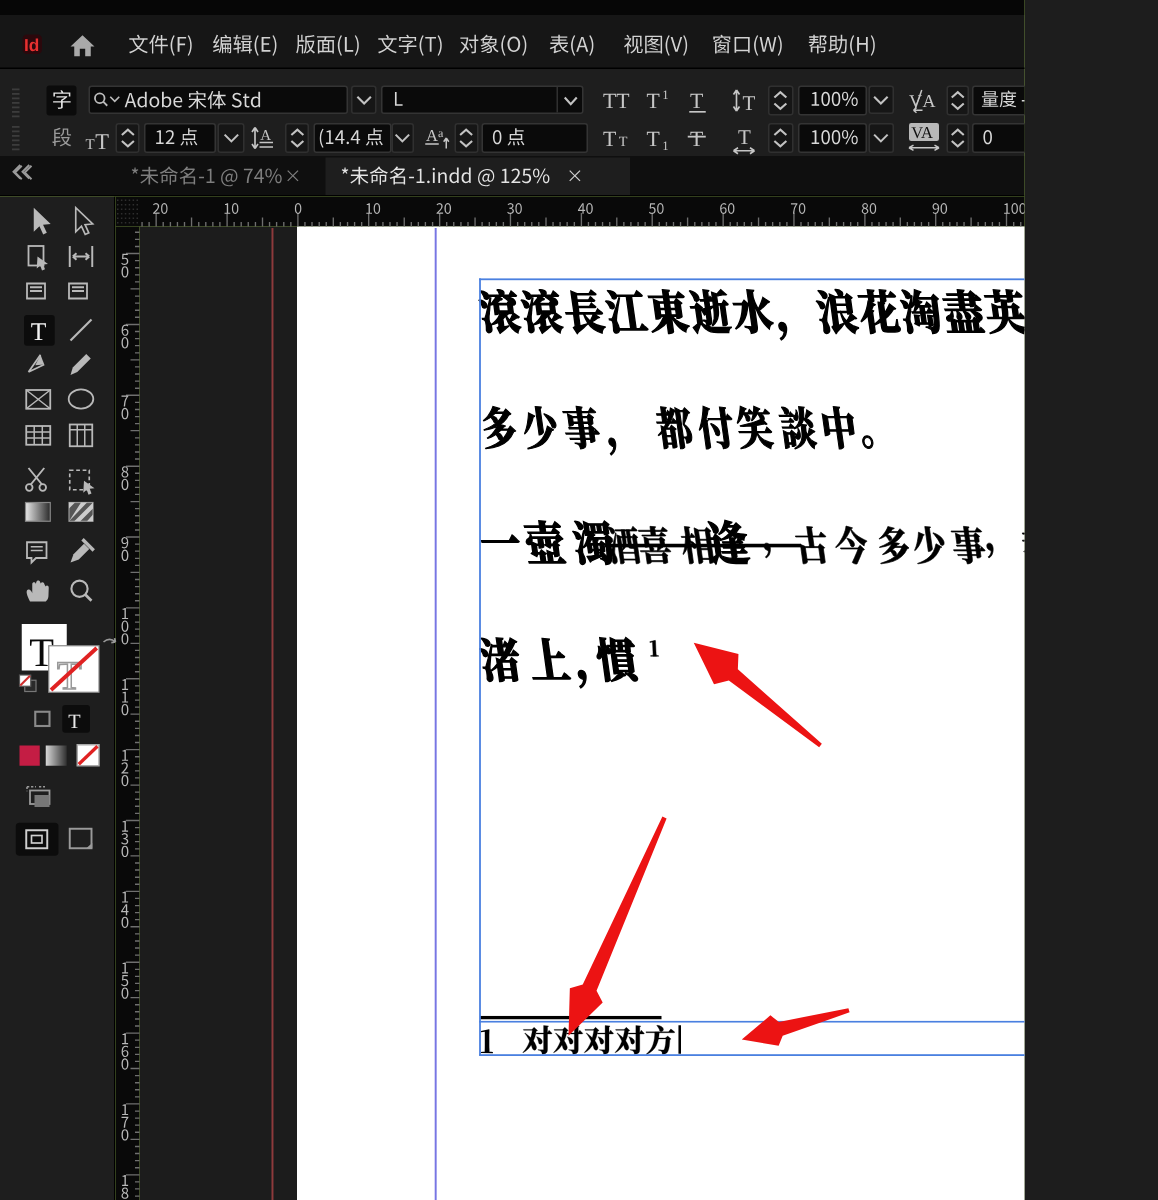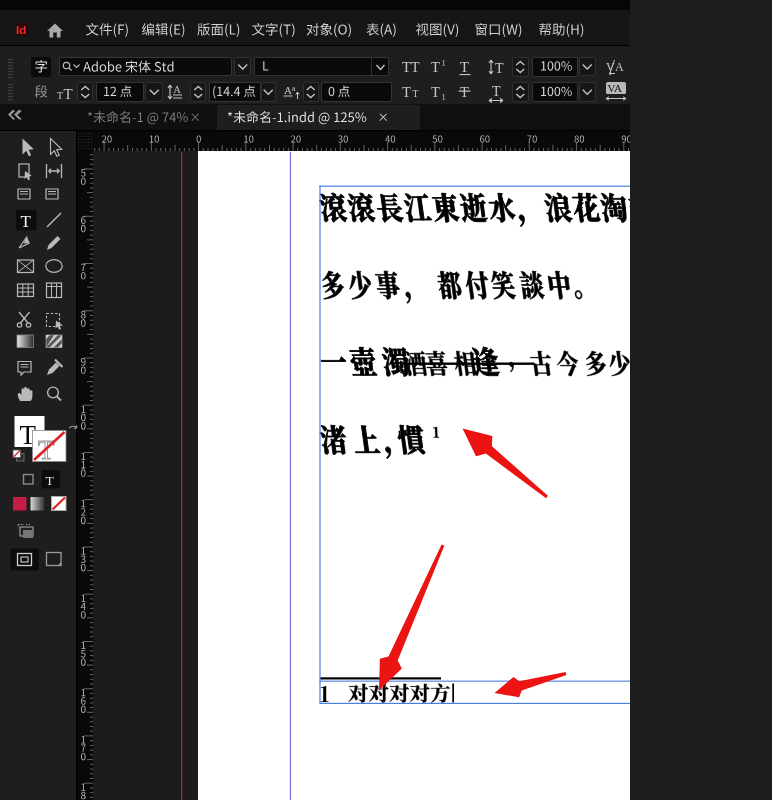--- a/index.html
+++ b/index.html
@@ -1,14 +1,14 @@
 <!DOCTYPE html>
 <html><head><meta charset="utf-8"><style>
 html,body{margin:0;padding:0;background:#1d1d1d}
-#w{position:relative;width:630px;height:800px;overflow:hidden;background:#bef264;font-family:"Liberation Sans",sans-serif}
+#w{position:relative;width:683px;height:800px;overflow:hidden;background:#bef264;font-family:"Liberation Sans",sans-serif}
 #w div{position:absolute}
 .fld{background:#0a0a0a;border:1px solid #343434;border-radius:2px;box-sizing:border-box}
 .box{background:#161616;border:1px solid #303030;border-radius:2px;box-sizing:border-box}
 .ov{position:absolute}
 .chv{fill:none;stroke:#c2c2c2;stroke-width:1.4}
 svg{display:block}
 </style></head><body>
 <div id="w">
 <div style="left:0;top:0;width:772px;height:10px;background:#060606"></div>
 <div style="left:0;top:10px;width:772px;height:36px;background:#161616"></div>

